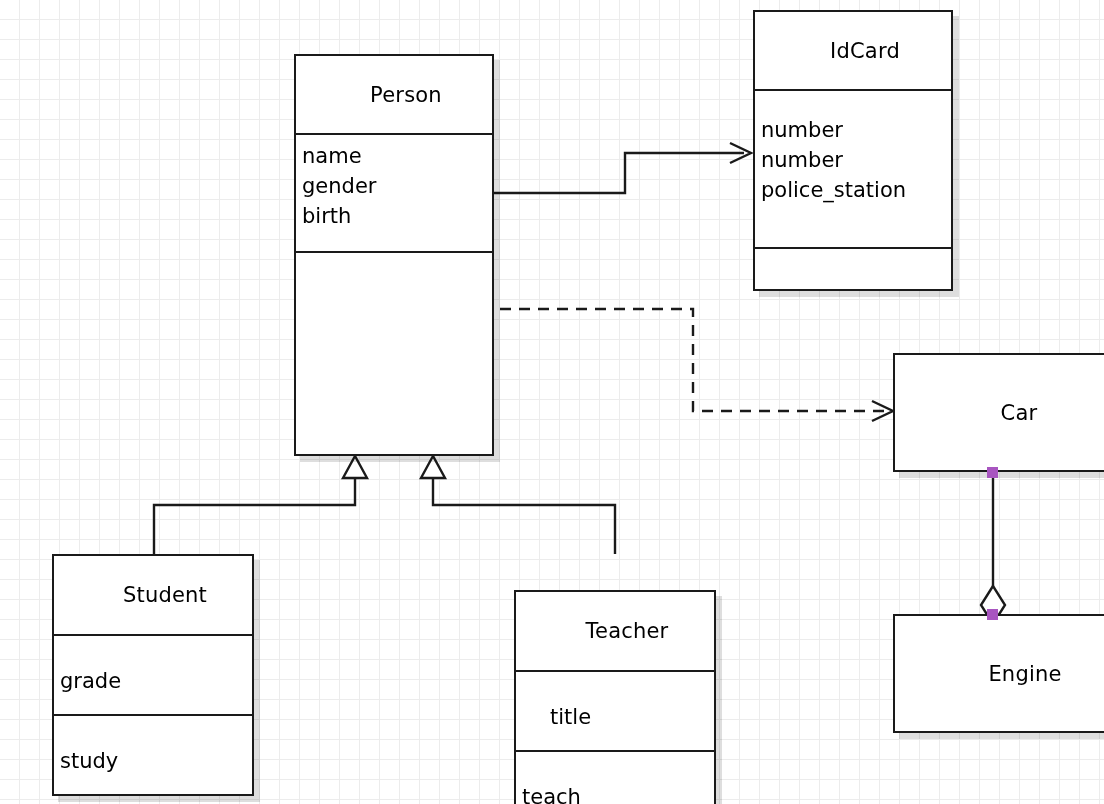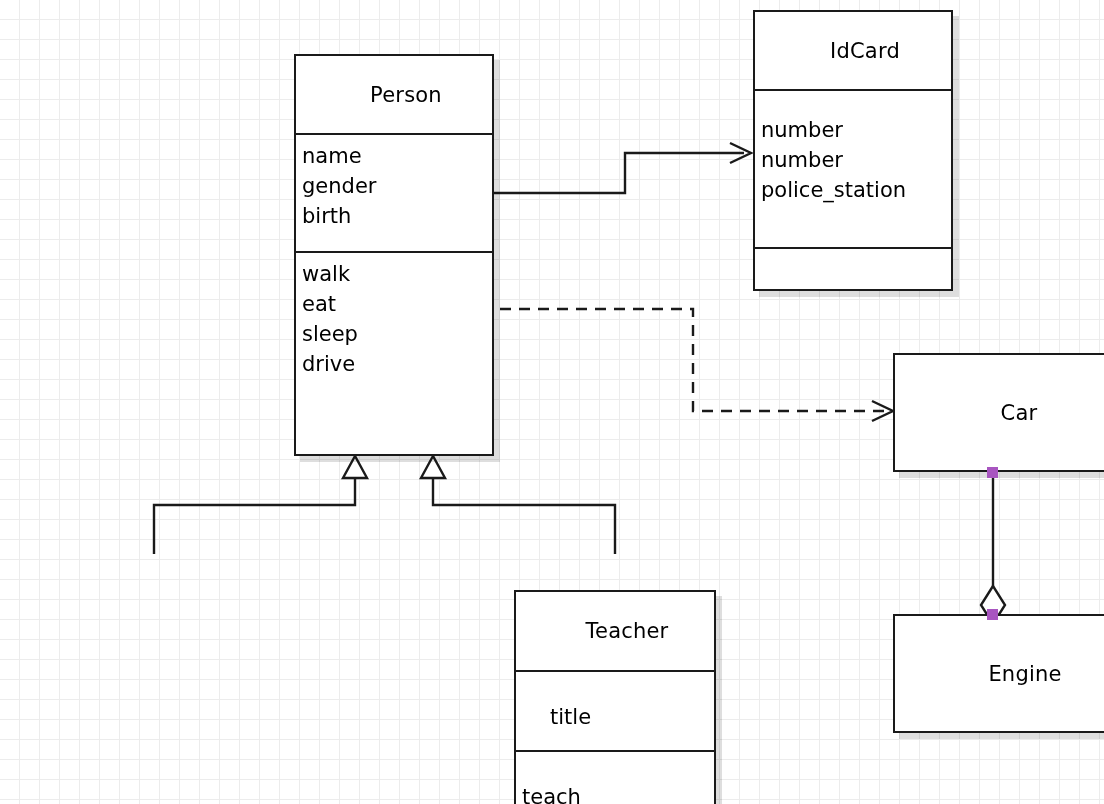--- a/index.html
+++ b/index.html
@@ -121,42 +121,47 @@
 
   <div class="uml-class" style="left:294px; top:54px; width:200px; height:402px;">
     <div class="compartment divided class-title" style="height:79px;text-align:right;">Person</div>
     <div class="compartment divided" style="height:118px;">
       <div class="member-list top">
         <div class="member">name</div>
         <div class="member">gender</div>
         <div class="member">birth</div>
       </div>
     </div>
-    <div class="compartment" style="height:201px;">
-      <div class="member-list top">
-        <div class="member">walk</div>
-        <div class="member">eat</div>
-        <div class="member">sleep</div>
-        <div class="member">drive</div>
-      </div>
-    </div>
   </div>
 
   <div class="uml-class" style="left:753px; top:10px; width:200px; height:281px;">
     <div class="compartment divided class-title" style="height:79px;">IdCard</div>
     <div class="compartment divided" style="height:158px;">
       <div class="member-list top" style="padding-top:24px;">
         <div class="member">number</div>
         <div class="member">number</div>
         <div class="member">police_station</div>
       </div>
     </div>
     <div class="compartment empty-compartment"></div>
   </div>
 
+  <div class="uml-class" style="left:52px; top:554px; width:202px; height:242px;">
+    <div class="compartment divided class-title" style="height:80px;">Student</div>
+    <div class="compartment divided" style="height:80px;">
+      <div class="member-list">
+        <div class="member">grade</div>
+      </div>
+    </div>
+    <div class="compartment" style="height:78px;">
+      <div class="member-list">
+        <div class="member">study</div>
+      </div>
+    </div>
+  </div>
 
   <div class="uml-class" style="left:514px; top:554px; width:202px; height:242px;margin-top:36px;">
     <div class="compartment divided class-title" style="height:80px;">Teacher</div>
     <div class="compartment divided" style="height:80px;padding-left:28px;">
       <div class="member-list">
         <div class="member">title</div>
       </div>
     </div>
     <div class="compartment" style="height:78px;">
       <div class="member-list">

